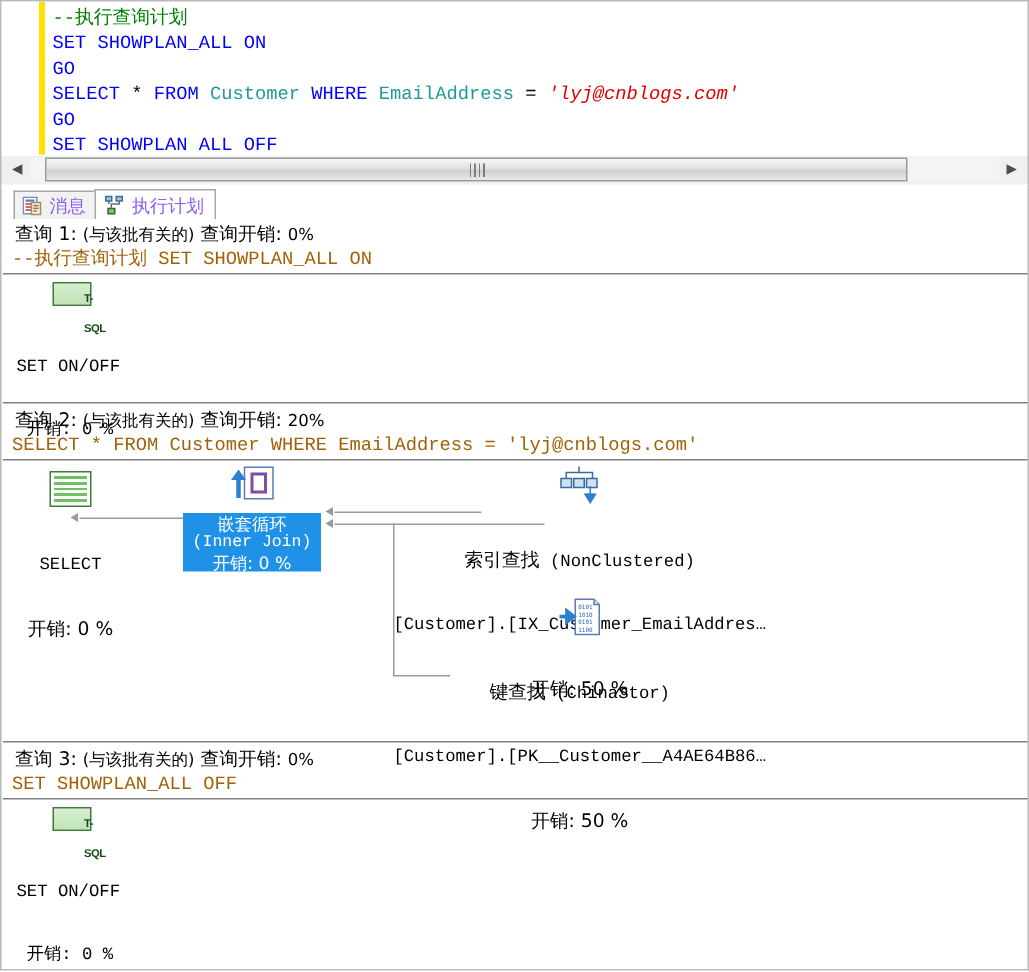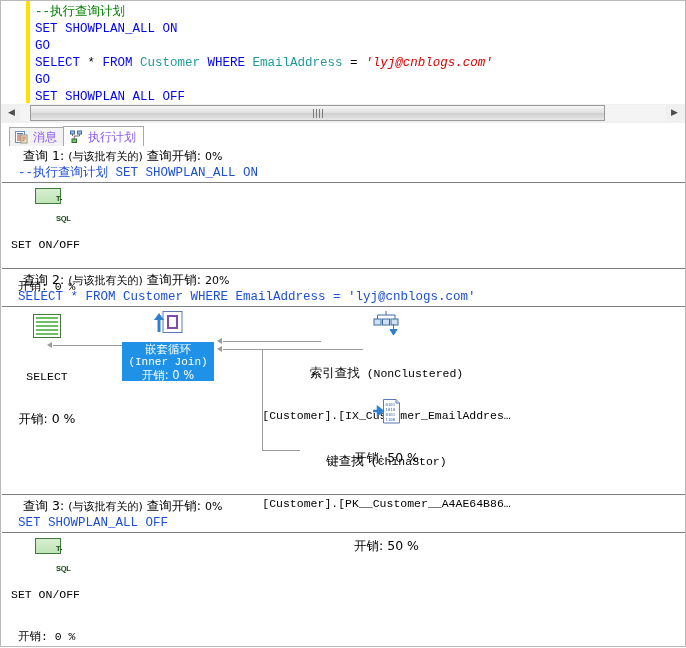--- a/index.html
+++ b/index.html
@@ -150,30 +150,30 @@
     border: 1px solid #b9b9b9;
     border-top: none;
     box-sizing: border-box;
     overflow: hidden;
   }
   .qsection { position: absolute; left: 0; width: 684px; }
   .qheader {
     font-family: "DejaVu Sans", sans-serif;
     font-size: 12.5px;
     color: #000;
-    padding-left: 22px;
+    padding-left: 9px;
     line-height: 16px;
     white-space: pre;
   }
   .qheader .small { font-size: 11px; }
   .qsql {
     font-family: "Liberation Mono", "DejaVu Sans Mono", monospace;
     font-size: 12.5px;
-    color: #1d4ed8;
-    padding-left: 17px;
+    color: #a16207;
+    padding-left: 7px;
     line-height: 16px;
     white-space: pre;
     overflow: hidden;
   }
   .sep {
     position: absolute;
     left: 1px; width: 684px; height: 1px;
     background: #808080;
   }
 

